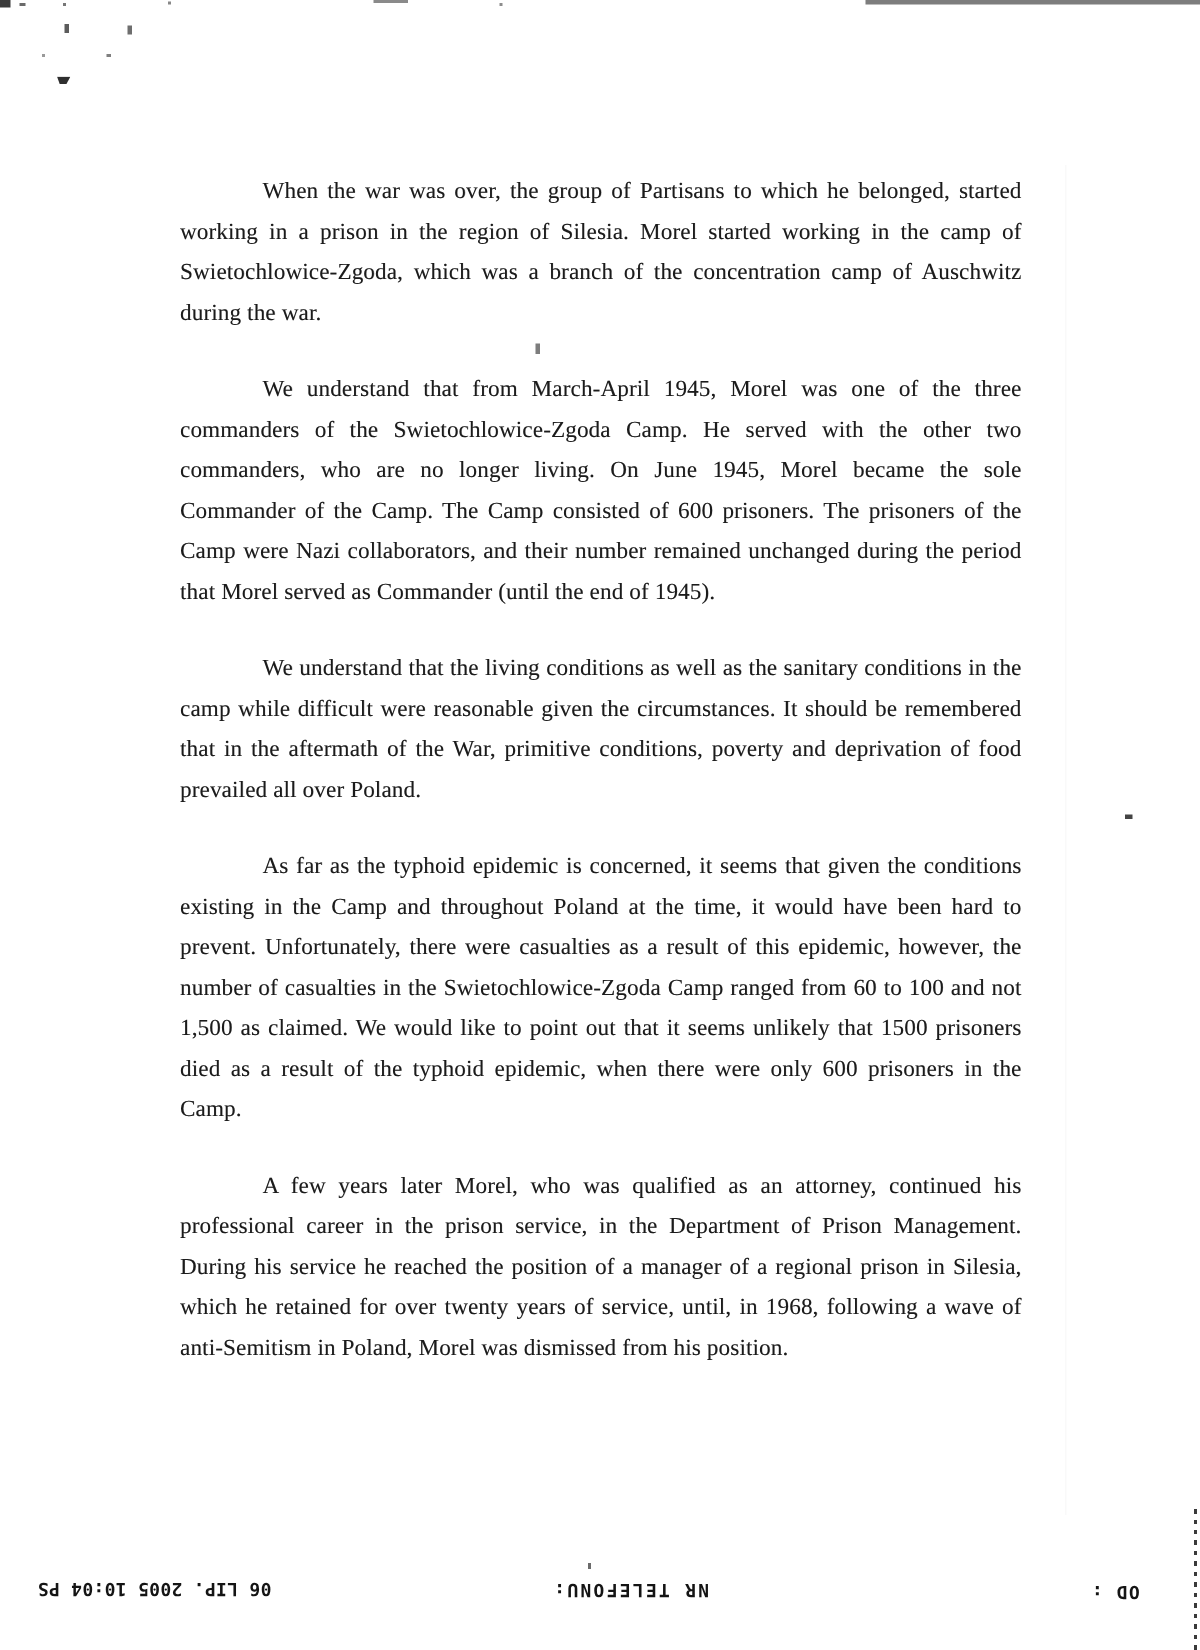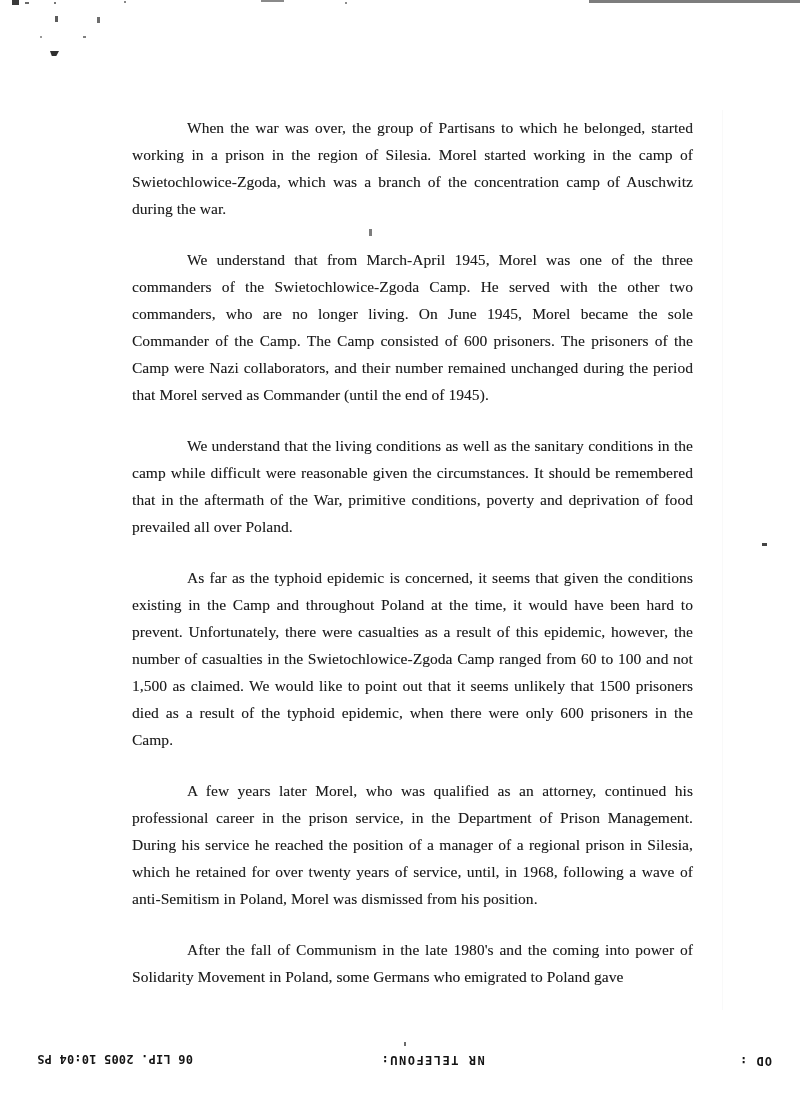--- a/index.html
+++ b/index.html
@@ -3,21 +3,21 @@
 <meta charset="utf-8">
 <style>
   html,body{margin:0;padding:0;}
   body{
     width:800px;height:1100px;
     background:#ffffff;
     position:relative;
     overflow:hidden;
     font-family:"Liberation Serif", serif;
   }
-  .page{position:absolute;inset:0;background:#fff;margin-left:12px;}
+  .page{position:absolute;inset:0;background:#fff;}
 
   
   .top-line-short{
     position:absolute;left:249px;top:0;width:23px;height:2px;
     background:#8a8a8a;
   }
   .top-line-long{
     position:absolute;left:577px;top:0;width:223px;height:3px;
     background:#7d7d7d;
   }
@@ -90,21 +90,20 @@
   <div class="speck" style="left:392px;top:1042px;width:2px;height:4px;background:#6b6b6b;"></div>
 
   <div class="scan-crease"></div>
 
   <div class="doc-text">
     <p>When the war was over, the group of Partisans to which he belonged, started working in a prison in the region of Silesia. Morel started working in the camp of Swietochlowice-Zgoda, which was a branch of the concentration camp of Auschwitz during the war.</p>
     <p>We understand that from March-April 1945, Morel was one of the three commanders of the Swietochlowice-Zgoda Camp.  He served with the other two commanders, who are no longer living. On June 1945, Morel became the sole Commander of the Camp. The Camp consisted of 600 prisoners. The prisoners of the Camp were Nazi collaborators, and their number remained unchanged during the period that Morel served as Commander (until the end of 1945).</p>
     <p>We understand that the living conditions as well as the sanitary conditions in the camp while difficult were reasonable given the circumstances. It should be remembered that in the aftermath of the War, primitive conditions, poverty and deprivation of food prevailed all over Poland.</p>
     <p>As far as the typhoid epidemic is concerned, it seems that given the conditions existing in the Camp and throughout Poland at the time, it would have been hard to prevent. Unfortunately, there were casualties as a result of this epidemic, however, the number of casualties in the Swietochlowice-Zgoda Camp ranged from 60 to 100 and not 1,500 as claimed. We would like to point out that it seems unlikely that 1500 prisoners died as a result of the typhoid epidemic, when there were only 600 prisoners in the Camp.</p>
     <p>A few years later Morel, who was qualified as an attorney, continued his professional career in the prison service, in the Department of Prison Management. During his service he reached the position of a manager of a regional prison in Silesia, which he retained for over twenty years of service, until, in 1968, following a wave of anti-Semitism in Poland, Morel was dismissed from his position.</p>
-    <p>After the fall of Communism in the late 1980's and the coming into power of Solidarity Movement in Poland, some Germans who emigrated to Poland gave</p>
   </div>
 
   <span class="fax-text fax-timestamp">06 LIP. 2005 10:04  PS</span>
   <span class="fax-text fax-phone">NR TELEFONU:</span>
   <span class="fax-text fax-from">OD :</span>
 
   <div class="dashed-edge"></div>
 
 </div>
 

